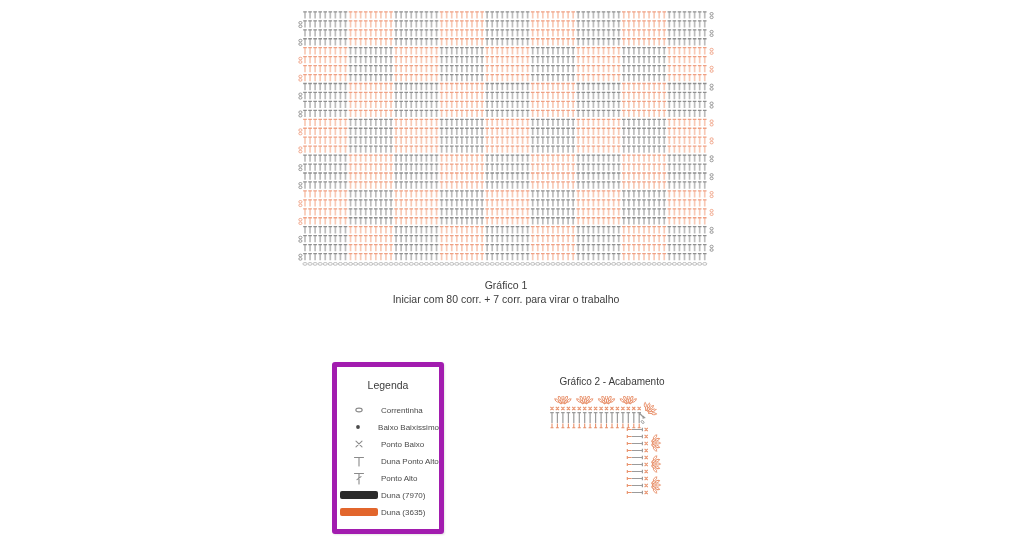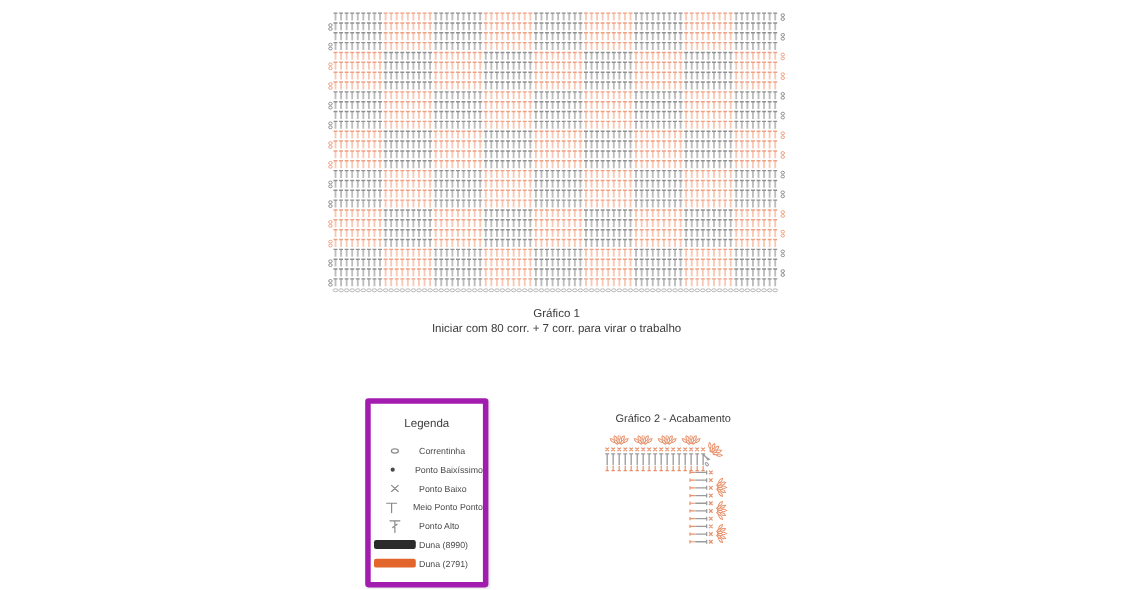--- a/index.html
+++ b/index.html
@@ -184,57 +184,57 @@
             </svg>
           </span>
           <span class="legend-label">Correntinha</span>
         </div>
         <div class="legend-item">
           <span class="legend-sym">
             <svg width="18" height="16" viewBox="0 0 18 16">
               <circle cx="9" cy="8" r="1.9" fill="#4a4a4a"></circle>
             </svg>
           </span>
-          <span class="legend-label">Ponto Baixíssimo</span>
+          <span class="legend-label">Baixo Baixíssimo</span>
         </div>
         <div class="legend-item">
           <span class="legend-sym">
             <svg width="18" height="16" viewBox="0 0 18 16">
               <path d="M6 5.2L12 10.8M12 5.2L6 10.8" stroke="#8a8a8a" stroke-width="1.1" fill="none" stroke-linecap="round"></path>
             </svg>
           </span>
           <span class="legend-label">Ponto Baixo</span>
         </div>
         <div class="legend-item">
           <span class="legend-sym">
             <svg width="18" height="16" viewBox="0 0 18 16">
               <path d="M4.5 4.5H13.5M9 4.5V13" stroke="#8a8a8a" stroke-width="1.1" fill="none" stroke-linecap="round"></path>
             </svg>
           </span>
-          <span class="legend-label">Meio Ponto Ponto</span>
+          <span class="legend-label">Duna Ponto Alto</span>
         </div>
         <div class="legend-item">
           <span class="legend-sym">
             <svg width="18" height="16" viewBox="0 0 18 16">
               <path d="M4.5 3.5H13.5M9 3.5V14M7 9.6L11 6.6" stroke="#8a8a8a" stroke-width="1.1" fill="none" stroke-linecap="round"></path>
             </svg>
           </span>
           <span class="legend-label">Ponto Alto</span>
         </div>
         <div class="legend-item">
           <span class="legend-sym">
             <span class="swatch" style="background: rgb(43, 43, 43);"></span>
           </span>
-          <span class="legend-label">Duna (8990)</span>
+          <span class="legend-label">Duna (7970)</span>
         </div>
         <div class="legend-item">
           <span class="legend-sym">
             <span class="swatch" style="background: rgb(226, 102, 44);"></span>
           </span>
-          <span class="legend-label">Duna (2791)</span>
+          <span class="legend-label">Duna (3635)</span>
         </div>
       </div>
   </div>
 
   <div class="chart2-title">Gráfico 2 - Acabamento</div>
 
   <svg id="svg-chart2" width="132" height="118" viewBox="0 0 132 118">
       <path d="M4.2 16.6h3.6M6.0 16.6v10.4M9.6 16.6h3.6M11.4 16.6v10.4M15.1 16.6h3.6M16.9 16.6v10.4M20.6 16.6h3.6M22.4 16.6v10.4M26.0 16.6h3.6M27.8 16.6v10.4M31.4 16.6h3.6M33.3 16.6v10.4M36.9 16.6h3.6M38.7 16.6v10.4M42.4 16.6h3.6M44.1 16.6v10.4M47.8 16.6h3.6M49.6 16.6v10.4M53.3 16.6h3.6M55.1 16.6v10.4M58.7 16.6h3.6M60.5 16.6v10.4M64.2 16.6h3.6M66.0 16.6v10.4M69.6 16.6h3.6M71.4 16.6v10.4M75.1 16.6h3.6M76.9 16.6v10.4M80.5 16.6h3.6M82.3 16.6v10.4M86.0 16.6h3.6M87.8 16.6v10.4M91.4 16.6h3.6M93.2 16.6v10.4M93.2 17L98.2 22M86 33.5h10.4M96.4 31.7v3.6M86 40.5h10.4M96.4 38.7v3.6M86 47.5h10.4M96.4 45.7v3.6M86 54.5h10.4M96.4 52.7v3.6M86 61.5h10.4M96.4 59.7v3.6M86 68.5h10.4M96.4 66.7v3.6M86 75.5h10.4M96.4 73.7v3.6M86 82.5h10.4M96.4 80.7v3.6M86 89.5h10.4M96.4 87.7v3.6M86 96.5h10.4M96.4 94.7v3.6" stroke="#9b9b9b" stroke-width="1.2" fill="none" stroke-linecap="butt"></path>
       <path d="M6.0 27.6v4.2M4.5 31.8h3M4.4 10.9l3.2 3.2M7.6 10.9l-3.2 3.2M11.4 27.6v4.2M9.9 31.8h3M9.8 10.9l3.2 3.2M13.0 10.9l-3.2 3.2M16.9 27.6v4.2M15.4 31.8h3M15.3 10.9l3.2 3.2M18.5 10.9l-3.2 3.2M22.4 27.6v4.2M20.9 31.8h3M20.8 10.9l3.2 3.2M24.0 10.9l-3.2 3.2M27.8 27.6v4.2M26.3 31.8h3M26.2 10.9l3.2 3.2M29.4 10.9l-3.2 3.2M33.3 27.6v4.2M31.8 31.8h3M31.6 10.9l3.2 3.2M34.9 10.9l-3.2 3.2M38.7 27.6v4.2M37.2 31.8h3M37.1 10.9l3.2 3.2M40.3 10.9l-3.2 3.2M44.1 27.6v4.2M42.6 31.8h3M42.5 10.9l3.2 3.2M45.8 10.9l-3.2 3.2M49.6 27.6v4.2M48.1 31.8h3M48.0 10.9l3.2 3.2M51.2 10.9l-3.2 3.2M55.1 27.6v4.2M53.6 31.8h3M53.5 10.9l3.2 3.2M56.7 10.9l-3.2 3.2M60.5 27.6v4.2M59.0 31.8h3M58.9 10.9l3.2 3.2M62.1 10.9l-3.2 3.2M66.0 27.6v4.2M64.5 31.8h3M64.4 10.9l3.2 3.2M67.5 10.9l-3.2 3.2M71.4 27.6v4.2M69.9 31.8h3M69.8 10.9l3.2 3.2M73.0 10.9l-3.2 3.2M76.9 27.6v4.2M75.4 31.8h3M75.3 10.9l3.2 3.2M78.5 10.9l-3.2 3.2M82.3 27.6v4.2M80.8 31.8h3M80.7 10.9l3.2 3.2M83.9 10.9l-3.2 3.2M87.8 27.6v4.2M86.3 31.8h3M86.2 10.9l3.2 3.2M89.3 10.9l-3.2 3.2M93.2 27.6v4.2M91.7 31.8h3M91.6 10.9l3.2 3.2M94.8 10.9l-3.2 3.2M15.4 8.2L12.2 5.5M16.1 7.7L14.3 3.9M16.9 7.5L16.9 3.3M17.7 7.7L19.5 3.9M18.4 8.2L21.6 5.5M37.2 8.2L34.0 5.5M37.9 7.7L36.1 3.9M38.7 7.5L38.7 3.3M39.5 7.7L41.3 3.9M40.2 8.2L43.4 5.5M59.0 8.2L55.8 5.5M59.7 7.7L57.9 3.9M60.5 7.5L60.5 3.3M61.3 7.7L63.1 3.9M62.0 8.2L65.2 5.5M80.8 8.2L77.6 5.5M81.5 7.7L79.7 3.9M82.3 7.5L82.3 3.3M83.1 7.7L84.9 3.9M83.8 8.2L87.0 5.5M99.8 15.0L99.5 10.8M100.7 15.1L102.1 11.2M101.4 15.6L104.4 12.6M101.9 16.3L105.8 14.9M102.0 17.2L106.2 17.5M81.5 33.5h4.2M81.3 32.0v3M98.6 31.9l3.2 3.2M101.8 31.9l-3.2 3.2M81.5 40.5h4.2M81.3 39.0v3M98.6 38.9l3.2 3.2M101.8 38.9l-3.2 3.2M81.5 47.5h4.2M81.3 46.0v3M98.6 45.9l3.2 3.2M101.8 45.9l-3.2 3.2M81.5 54.5h4.2M81.3 53.0v3M98.6 52.9l3.2 3.2M101.8 52.9l-3.2 3.2M81.5 61.5h4.2M81.3 60.0v3M98.6 59.9l3.2 3.2M101.8 59.9l-3.2 3.2M81.5 68.5h4.2M81.3 67.0v3M98.6 66.9l3.2 3.2M101.8 66.9l-3.2 3.2M81.5 75.5h4.2M81.3 74.0v3M98.6 73.9l3.2 3.2M101.8 73.9l-3.2 3.2M81.5 82.5h4.2M81.3 81.0v3M98.6 80.9l3.2 3.2M101.8 80.9l-3.2 3.2M81.5 89.5h4.2M81.3 88.0v3M98.6 87.9l3.2 3.2M101.8 87.9l-3.2 3.2M81.5 96.5h4.2M81.3 95.0v3M98.6 94.9l3.2 3.2M101.8 94.9l-3.2 3.2M105.3 45.5L108.0 42.3M105.8 46.2L109.6 44.4M106.0 47.0L110.2 47.0M105.8 47.8L109.6 49.6M105.3 48.5L108.0 51.7M105.3 66.5L108.0 63.3M105.8 67.2L109.6 65.4M106.0 68.0L110.2 68.0M105.8 68.8L109.6 70.6M105.3 69.5L108.0 72.7M105.3 87.5L108.0 84.3M105.8 88.2L109.6 86.4M106.0 89.0L110.2 89.0M105.8 89.8L109.6 91.6M105.3 90.5L108.0 93.7" stroke="#e8906a" stroke-width="1.1" fill="none" stroke-linecap="butt"></path>
       <ellipse cx="10.9" cy="4.5" rx="2.2" ry="1.05" fill="none" stroke="#e8906a" stroke-width="0.9" transform="rotate(-140 10.9 4.5)"></ellipse>

